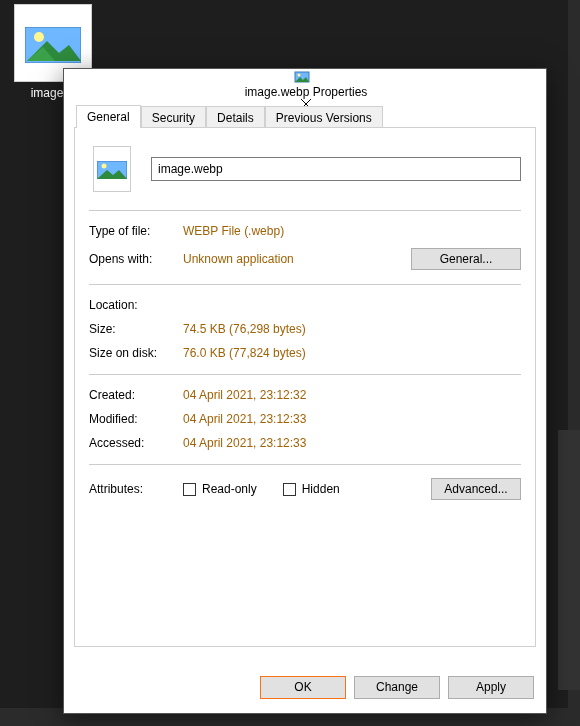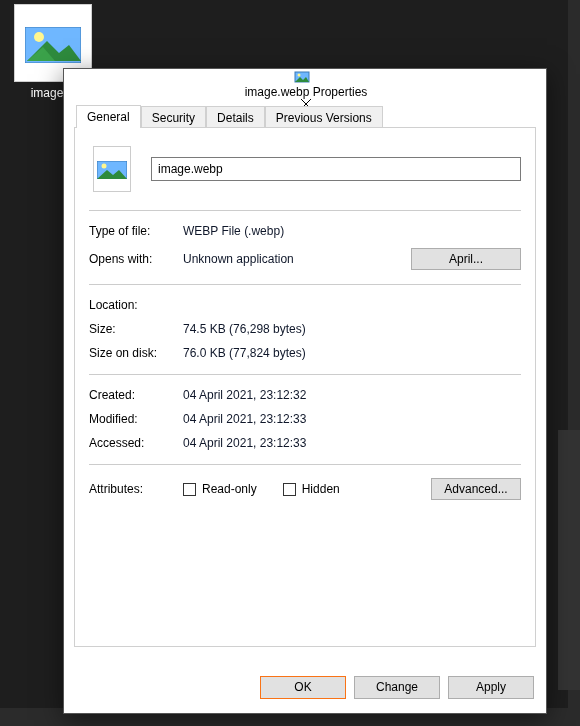--- a/index.html
+++ b/index.html
@@ -155,21 +155,21 @@
 .row {
   display: flex;
   align-items: center;
   margin-bottom: 10px;
 }
 .row .label {
   width: 94px;
   color: #000;
 }
 .row .value {
-  color: #0f172a;
+  color: #a16207;
   flex: 1;
   white-space: nowrap;
   overflow: hidden;
 }
 
 .file-hdr {
   display: flex;
   align-items: center;
   margin-bottom: 18px;
 }
@@ -319,21 +319,21 @@
 
       <hr class="sep">
 
       <div class="row">
         <div class="label">Type of file:</div>
         <div class="value">WEBP File (.webp)</div>
       </div>
       <div class="row" style="margin-bottom:14px">
         <div class="label">Opens with:</div>
         <div class="value" style="flex:0 0 auto;width:170px">Unknown application</div>
-        <button class="btn change-btn">April...</button>
+        <button class="btn change-btn">General...</button>
       </div>
 
       <hr class="sep">
 
       <div class="row">
         <div class="label">Location:</div>
       </div>
       <div class="row">
         <div class="label">Size:</div>
         <div class="value">74.5 KB (76,298 bytes)</div>

